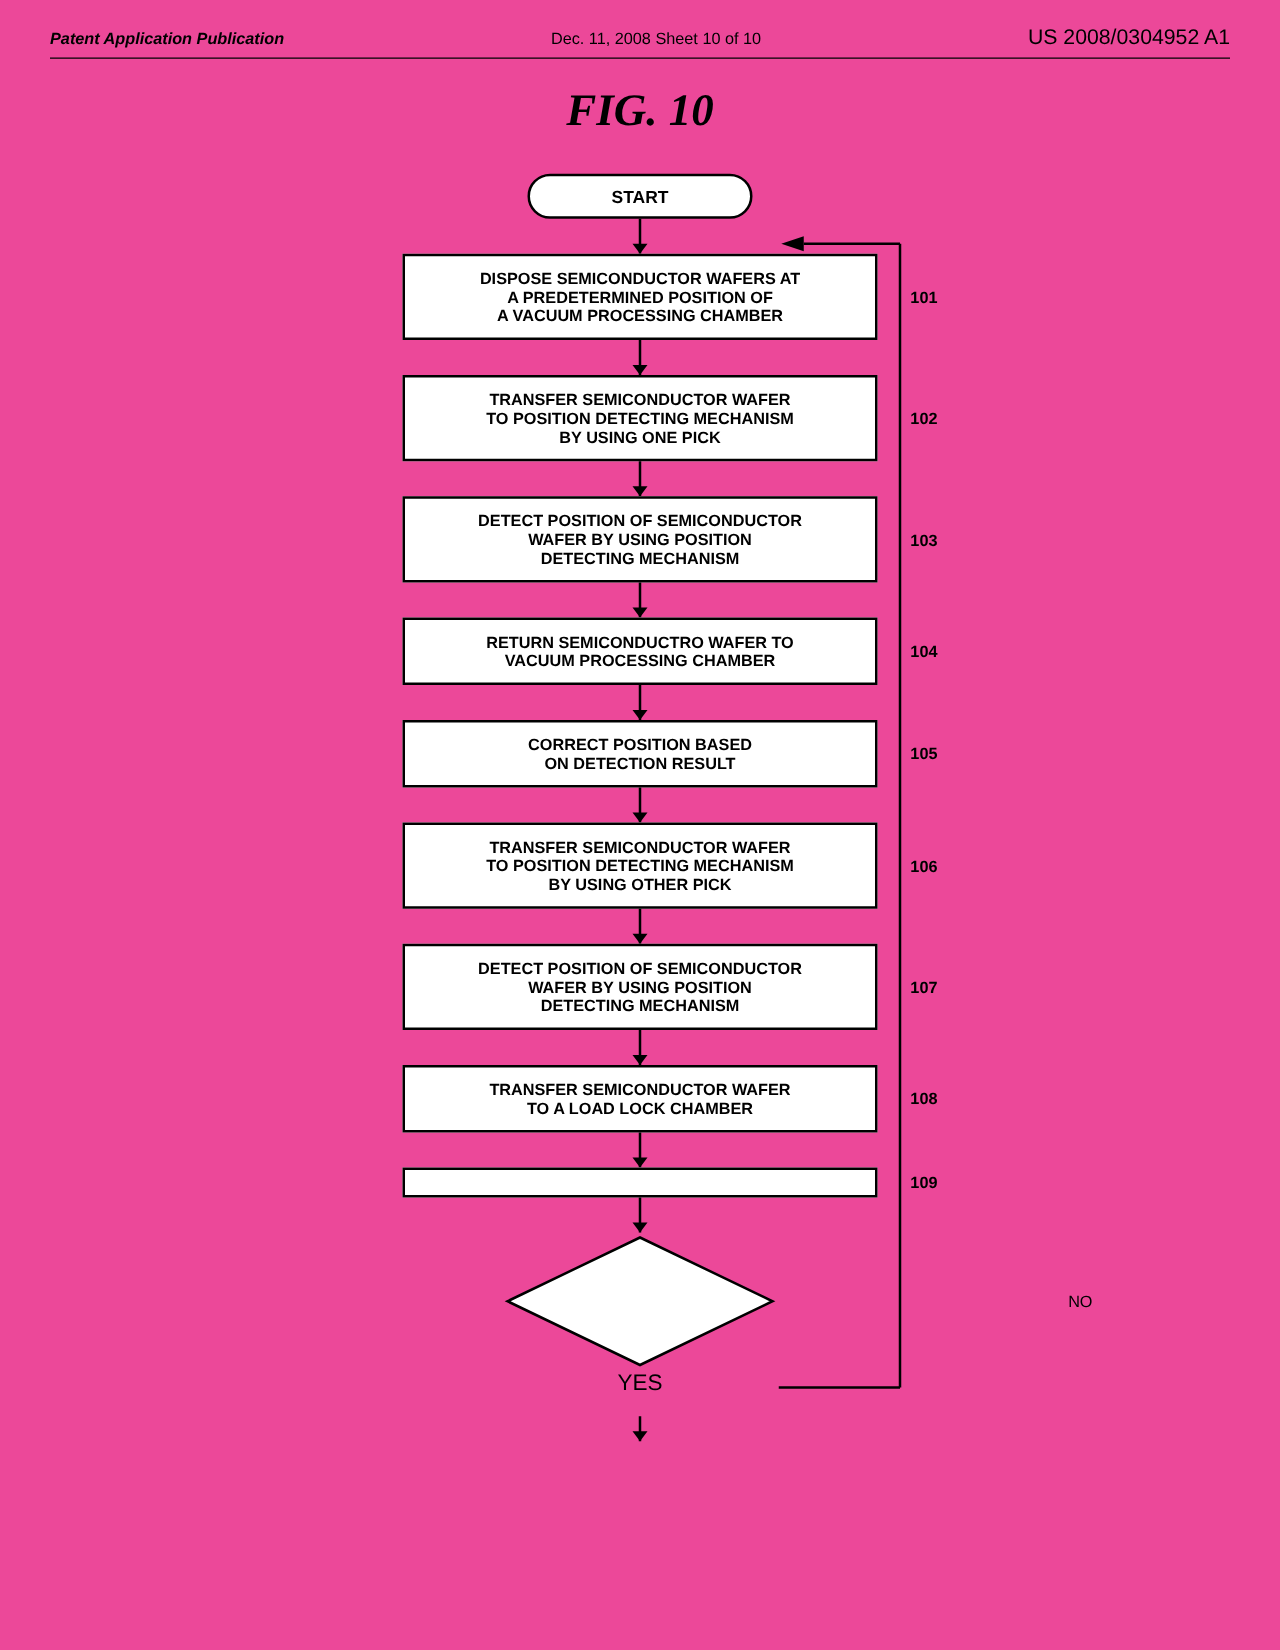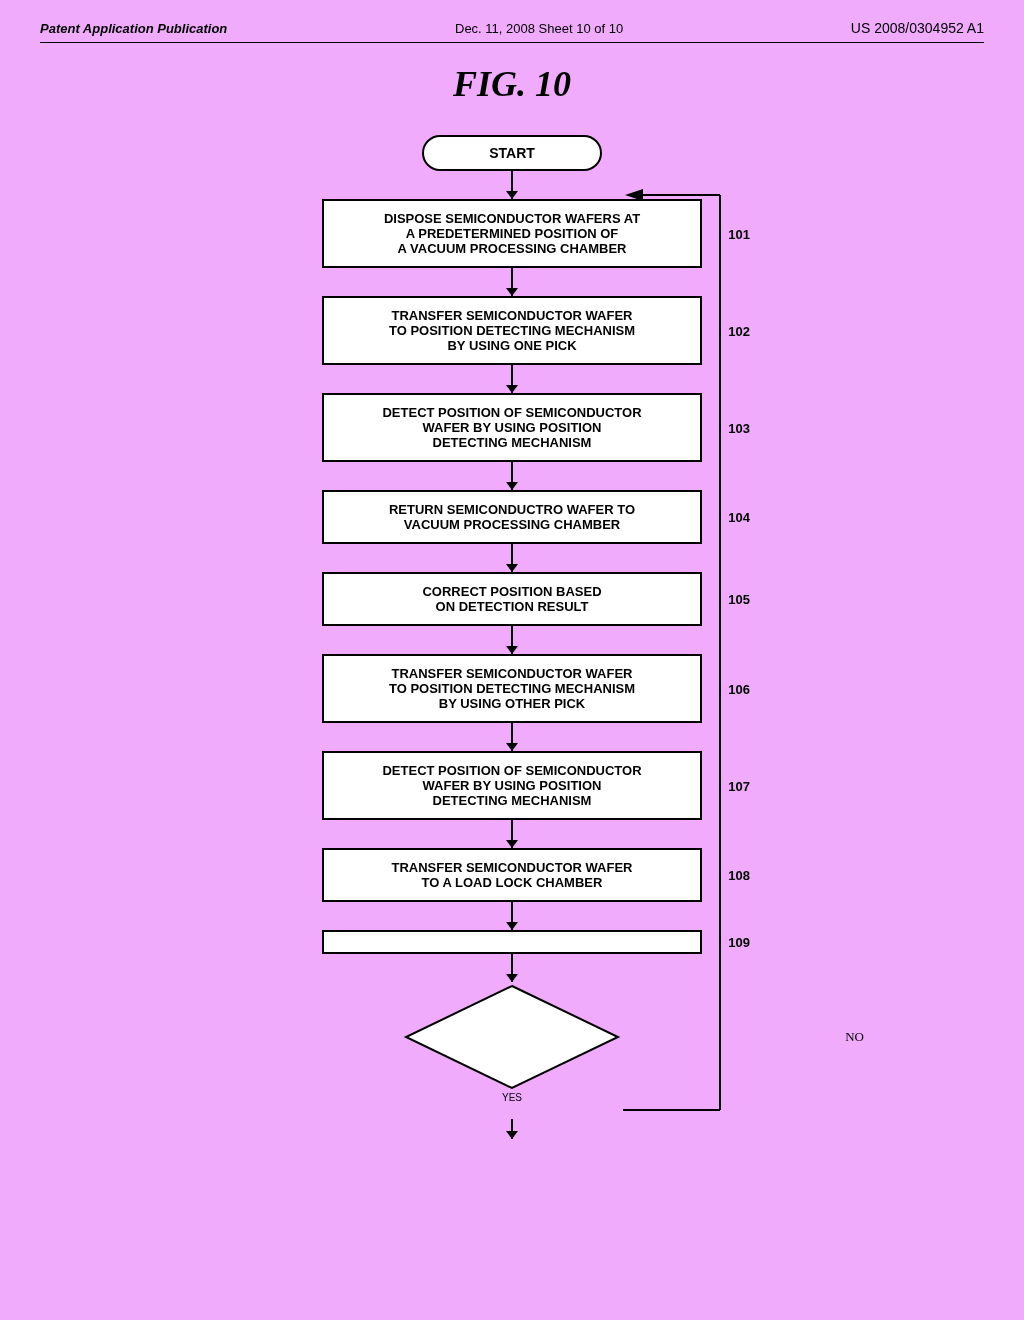--- a/index.html
+++ b/index.html
@@ -7,21 +7,21 @@
       background: #fff;
       font-family: Arial, sans-serif;
       width: 1024px;
       min-height: 1320px;
       position: relative;
     }
 
     .page {
       width: 1024px;
       min-height: 1320px;
-      background: #f0abfc;
+      background: #ec4899;
       padding: 20px 40px;
     }
 
     .header {
       display: flex;
       justify-content: space-between;
       align-items: center;
       border-bottom: 1px solid #000;
       padding-bottom: 6px;
       margin-bottom: 20px;
@@ -31,21 +31,21 @@
     .header-left {
       font-weight: bold;
       font-style: italic;
     }
 
     .header-center {
       font-size: 13px;
     }
 
     .header-right {
-      font-size: 14px;
+      font-size: 17px;
     }
 
     .fig-title {
       text-align: center;
       font-size: 36px;
       font-weight: bold;
       font-style: italic;
       margin-bottom: 30px;
       font-family: 'Times New Roman', serif;
     }
@@ -263,25 +263,25 @@
 
     <div class="arrow-down"></div>
 
     <div class="step-row" style="position:relative;">
       <div class="diamond">
         <svg width="220" height="110" viewBox="0 0 220 110">
           <polygon points="110,4 216,55 110,106 4,55" fill="white" stroke="black" stroke-width="2"></polygon>
         </svg>
       </div>
 
-      <span class="no-label" style="position:absolute; right:60px; top:50%; transform:translateY(-50%); font-size:13px;font-family:Liberation Serif, serif;">NO</span>
+      <span class="no-label" style="position:absolute; right:50px; top:50%; transform:translateY(-50%); font-size:13px;">NO</span>
     </div>
 
     <div style="display:flex; flex-direction:column; align-items:center;">
-      <span style="font-size:10px; margin-bottom:16px;">YES</span>
+      <span style="font-size:18px; margin-bottom:16px;">YES</span>
       <div class="arrow-down-short"></div>
     </div>
 
 
   </div>
 
   <svg style="position:absolute; top:0; left:0; width:1024px; height:1320px; pointer-events:none;">
 
     <line x1="623" y1="1110" x2="720" y2="1110" stroke="black" stroke-width="2"></line>
     <line x1="720" y1="1110" x2="720" y2="195" stroke="black" stroke-width="2"></line>

